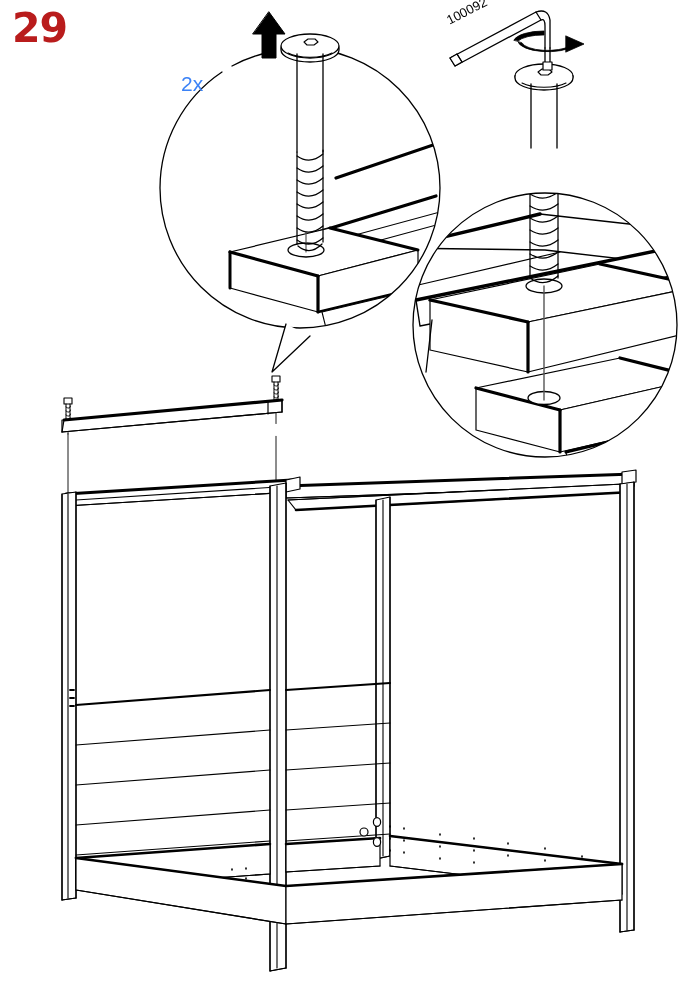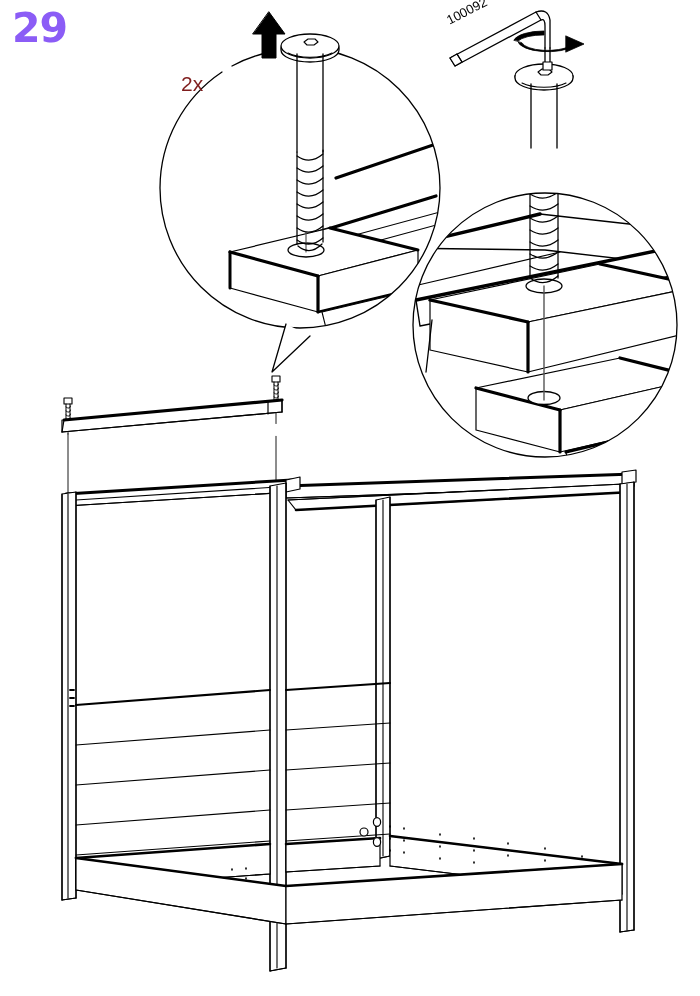--- a/index.html
+++ b/index.html
@@ -30,30 +30,30 @@
   }
   .step-number {
     position: absolute;
     left: 12px;
     top: 8px;
     font-family: "DejaVu Sans", sans-serif;
     font-weight: bold;
     font-size: 41px;
     line-height: 1;
     letter-spacing: -1px;
-    color: #8b5cf6;
+    color: #b91c1c;
     user-select: none;
   }
   .qty-label {
     position: absolute;
     left: 181px;
     top: 72px;
     font-family: "Liberation Sans", sans-serif;
     font-size: 21px;
-    color: #7f1d1d;
+    color: #3b82f6;
     user-select: none;
   }
   .part-label {
     position: absolute;
     left: 444px;
     top: 14px;
     font-family: "Liberation Sans", sans-serif;
     font-size: 13px;
     color: #000000;
     transform: rotate(-27deg);

